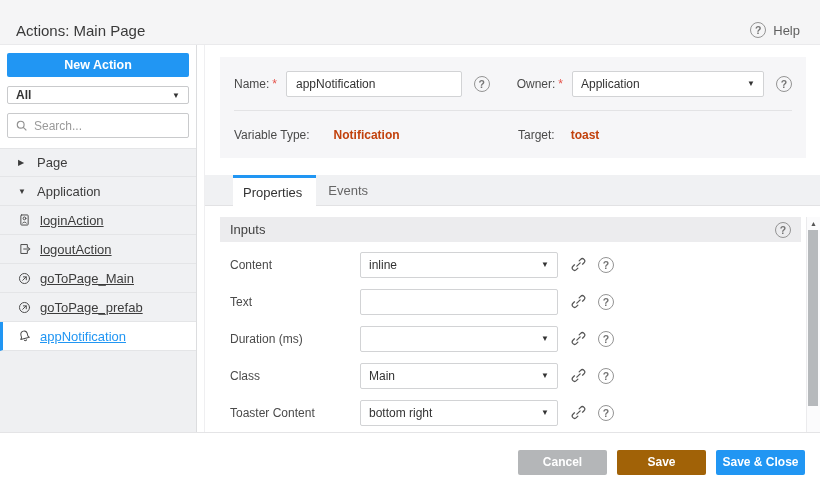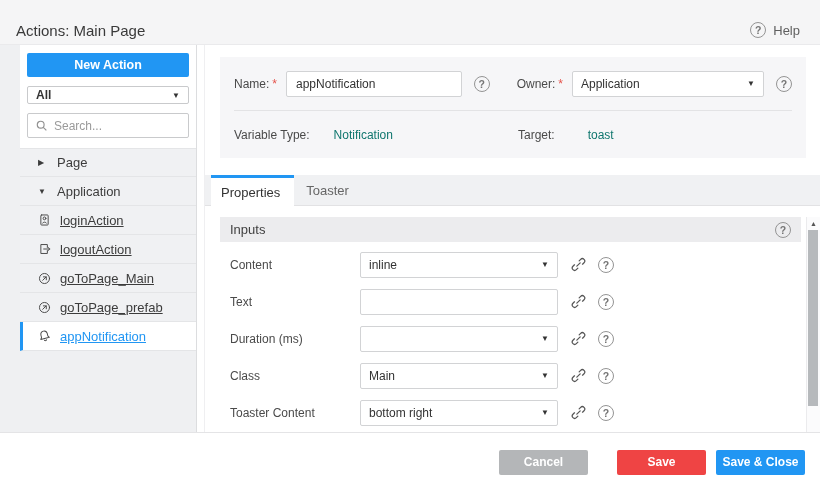--- a/index.html
+++ b/index.html
@@ -12,21 +12,21 @@
             padding:16px 20px 0 16px; }
   .title  { font-size:15px; color:#3a3a3a; }
   .help   { display:flex; align-items:center; gap:7px; font-size:13px; color:#5f5f5f; cursor:pointer; }
   .qmark  { width:16px; height:16px; border:1px solid #949494; border-radius:50%;
             color:#757575; font-size:10.5px; font-weight:bold; line-height:14px;
             display:inline-flex; align-items:center; justify-content:center; flex:0 0 auto; }
 
   
   .app     { display:flex; height:387px; }
   .sidebar { width:197px; background:#eff0f2; border-right:1px solid #dcdddf;
-             display:flex; flex-direction:column;padding-left:20px; }
+             display:flex; flex-direction:column; }
   .gutter  { width:8px; background:#fff; border-right:1px solid #efeff1; }
   .main    { flex:1; background:#fff; position:relative; overflow:hidden; }
 
   
   .sidebar-top { background:#fff; padding:8px 7px 10px 7px; }
   .btn-new { display:block; width:100%; height:24px; background:#2196f3; color:#fff;
              border:none; border-radius:2px; font-size:12.5px; font-weight:bold;
              font-family:inherit; cursor:pointer; }
   .filter  { margin-top:9px; height:18px; background:#fff; border:1px solid #c9cacc;
              border-radius:2px; display:flex; align-items:center; justify-content:space-between;
@@ -57,29 +57,29 @@
                 font-family:inherit; background:#fff; outline:none; }
   .select { height:26px; border:1px solid #d2d3d5; border-radius:2px; background:#fff;
             display:flex; align-items:center; justify-content:space-between;
             padding:0 8px; font-size:12px; color:#333; cursor:pointer; }
   .owner-select { width:192px; margin-left:9px; }
   .card .qmark { margin-left:12px; }
   .owner-group { margin-left:27px; display:flex; align-items:center; }
   .divider { border-top:1px solid #e3e3e5; }
   .row2 { display:flex; align-items:center; height:47px; font-size:12px; color:#4a4a4a; }
   .meta-left { width:284px; display:flex; gap:9px; align-items:center; }
-  .meta-val { font-weight:normal; color:#0f766e;padding-left:15px; }
-  .meta-right { display:flex; gap:18px; align-items:center; }
+  .meta-val { font-weight:bold; color:#c2410c;padding-left:15px; }
+  .meta-right { display:flex; gap:1px; align-items:center; }
 
   
   .tabstrip { margin-top:17px; height:31px; background:#f0f1f3;
               border-bottom:1px solid #e2e2e4; display:flex; }
   .tab { display:flex; align-items:center; padding:0 12px; font-size:13px;
          color:#666; cursor:pointer; }
-  .tab.active { margin-left:6px; background:#fff; border-top:3px solid #2196f3;
+  .tab.active { margin-left:28px; background:#fff; border-top:3px solid #2196f3;
                 color:#333; margin-bottom:-1px; padding:0 14px 0 10px; }
 
   
   .content { position:relative; height:225px; }
   .inputs-panel { margin:11px 0 0 15px; width:581px; }
   .panel-header { height:25px; background:#ececee; display:flex; align-items:center;
                   justify-content:space-between; padding:0 10px; font-size:13px; color:#3f3f3f; }
   .field-row { display:flex; align-items:center; height:37px; padding-left:10px; }
   .field-row:first-of-type { margin-top:4px; }
   .f-label { width:130px; font-size:12px; color:#4a4a4a; }
@@ -100,21 +100,21 @@
   .sb-thumb { position:absolute; left:1px; right:2px; top:13px; height:176px;
               background:#b6b9bc; cursor:grab; }
 
   
   .footer { height:59px; background:#fff; border-top:1px solid #e4e4e6;
             display:flex; align-items:center; justify-content:flex-end;
             gap:10px; padding-right:15px; }
   .btn { width:89px; height:25px; border:none; border-radius:2px; color:#fff;
          font-size:12px; font-weight:bold; font-family:inherit; cursor:pointer; }
   .btn-cancel { background:#b4b6b8; }
-  .btn-save   { background:#ef4444;margin-left:19px; }
+  .btn-save   { background:#a16207; }
   .btn-saveclose { background:#2196f3; }
 </style>
 </head>
 <body>
 
 <div class="header">
   <div class="title">Actions: Main Page</div>
   <div class="help">
     <span class="qmark">?</span>
     <span>Help</span>
@@ -229,21 +229,21 @@
           <span class="meta-val">toast</span>
         </div>
       </div>
     </div>
 
     <div class="tabstrip">
       <div class="tab active">
         <span>Properties</span>
       </div>
       <div class="tab">
-        <span>Toaster</span>
+        <span>Events</span>
       </div>
     </div>
 
     <div class="content">
       <div class="inputs-panel">
         <div class="panel-header">
           <span>Inputs</span>
           <span class="qmark">?</span>
         </div>
         <div id="rows">

